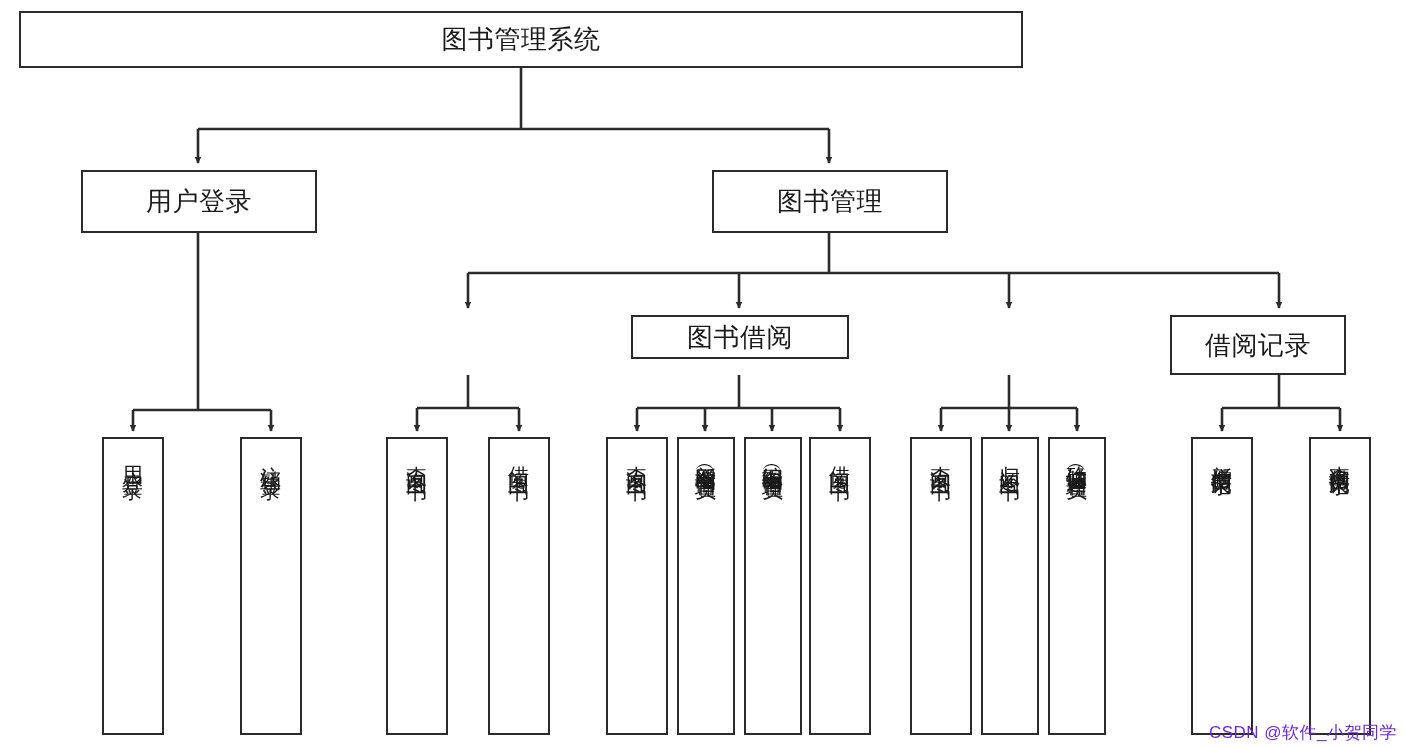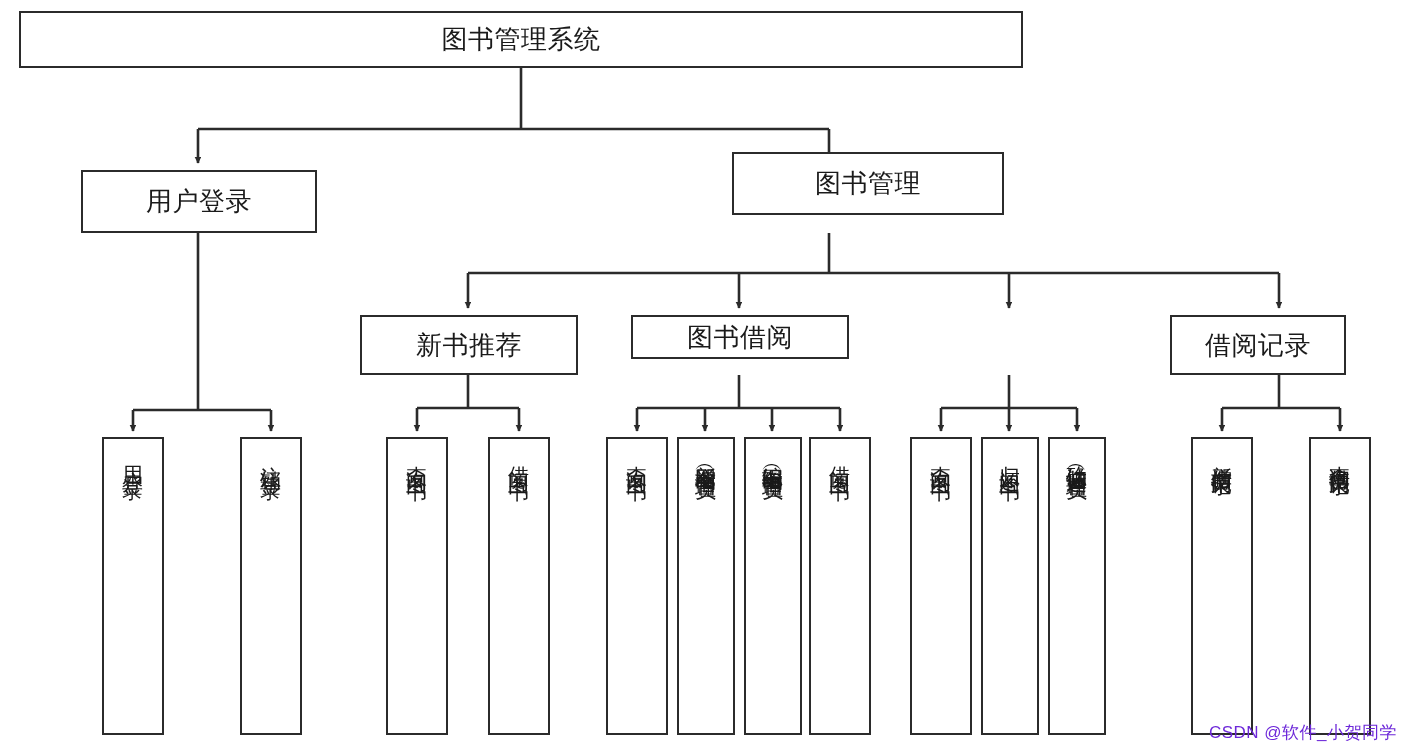--- a/index.html
+++ b/index.html
@@ -125,27 +125,24 @@
     </g>
   </svg>
 
   <div class="node horiz" style="left:19px; top:11px; width:1004px; height:57px;">
     <span class="lbl">图书管理系统</span>
   </div>
 
   <div class="node horiz" style="left:81px; top:170px; width:236px; height:63px;">
     <span class="lbl">用户登录</span>
   </div>
-  <div class="node horiz" style="left:712px; top:152px; width:272px; height:63px;margin-left:20px;">
+  <div class="node horiz" style="left:712px; top:170px; width:236px; height:63px;">
     <span class="lbl">图书管理</span>
   </div>
 
-  <div class="node horiz" style="left:360px; top:315px; width:218px; height:60px;">
-    <span class="lbl">新书推荐</span>
-  </div>
   <div class="node horiz" style="left:631px; top:315px; width:218px; height:44px;align-items:center;">
     <span class="lbl">图书借阅</span>
   </div>
   <div class="node horiz" style="left:1170px; top:315px; width:176px; height:60px;justify-content:center;">
     <span class="lbl">借阅记录</span>
   </div>
 
   <div class="node vert" style="left:102px; top:437px; width:62px; height:298px;">
     <span class="lbl">用户登录</span>
   </div>

